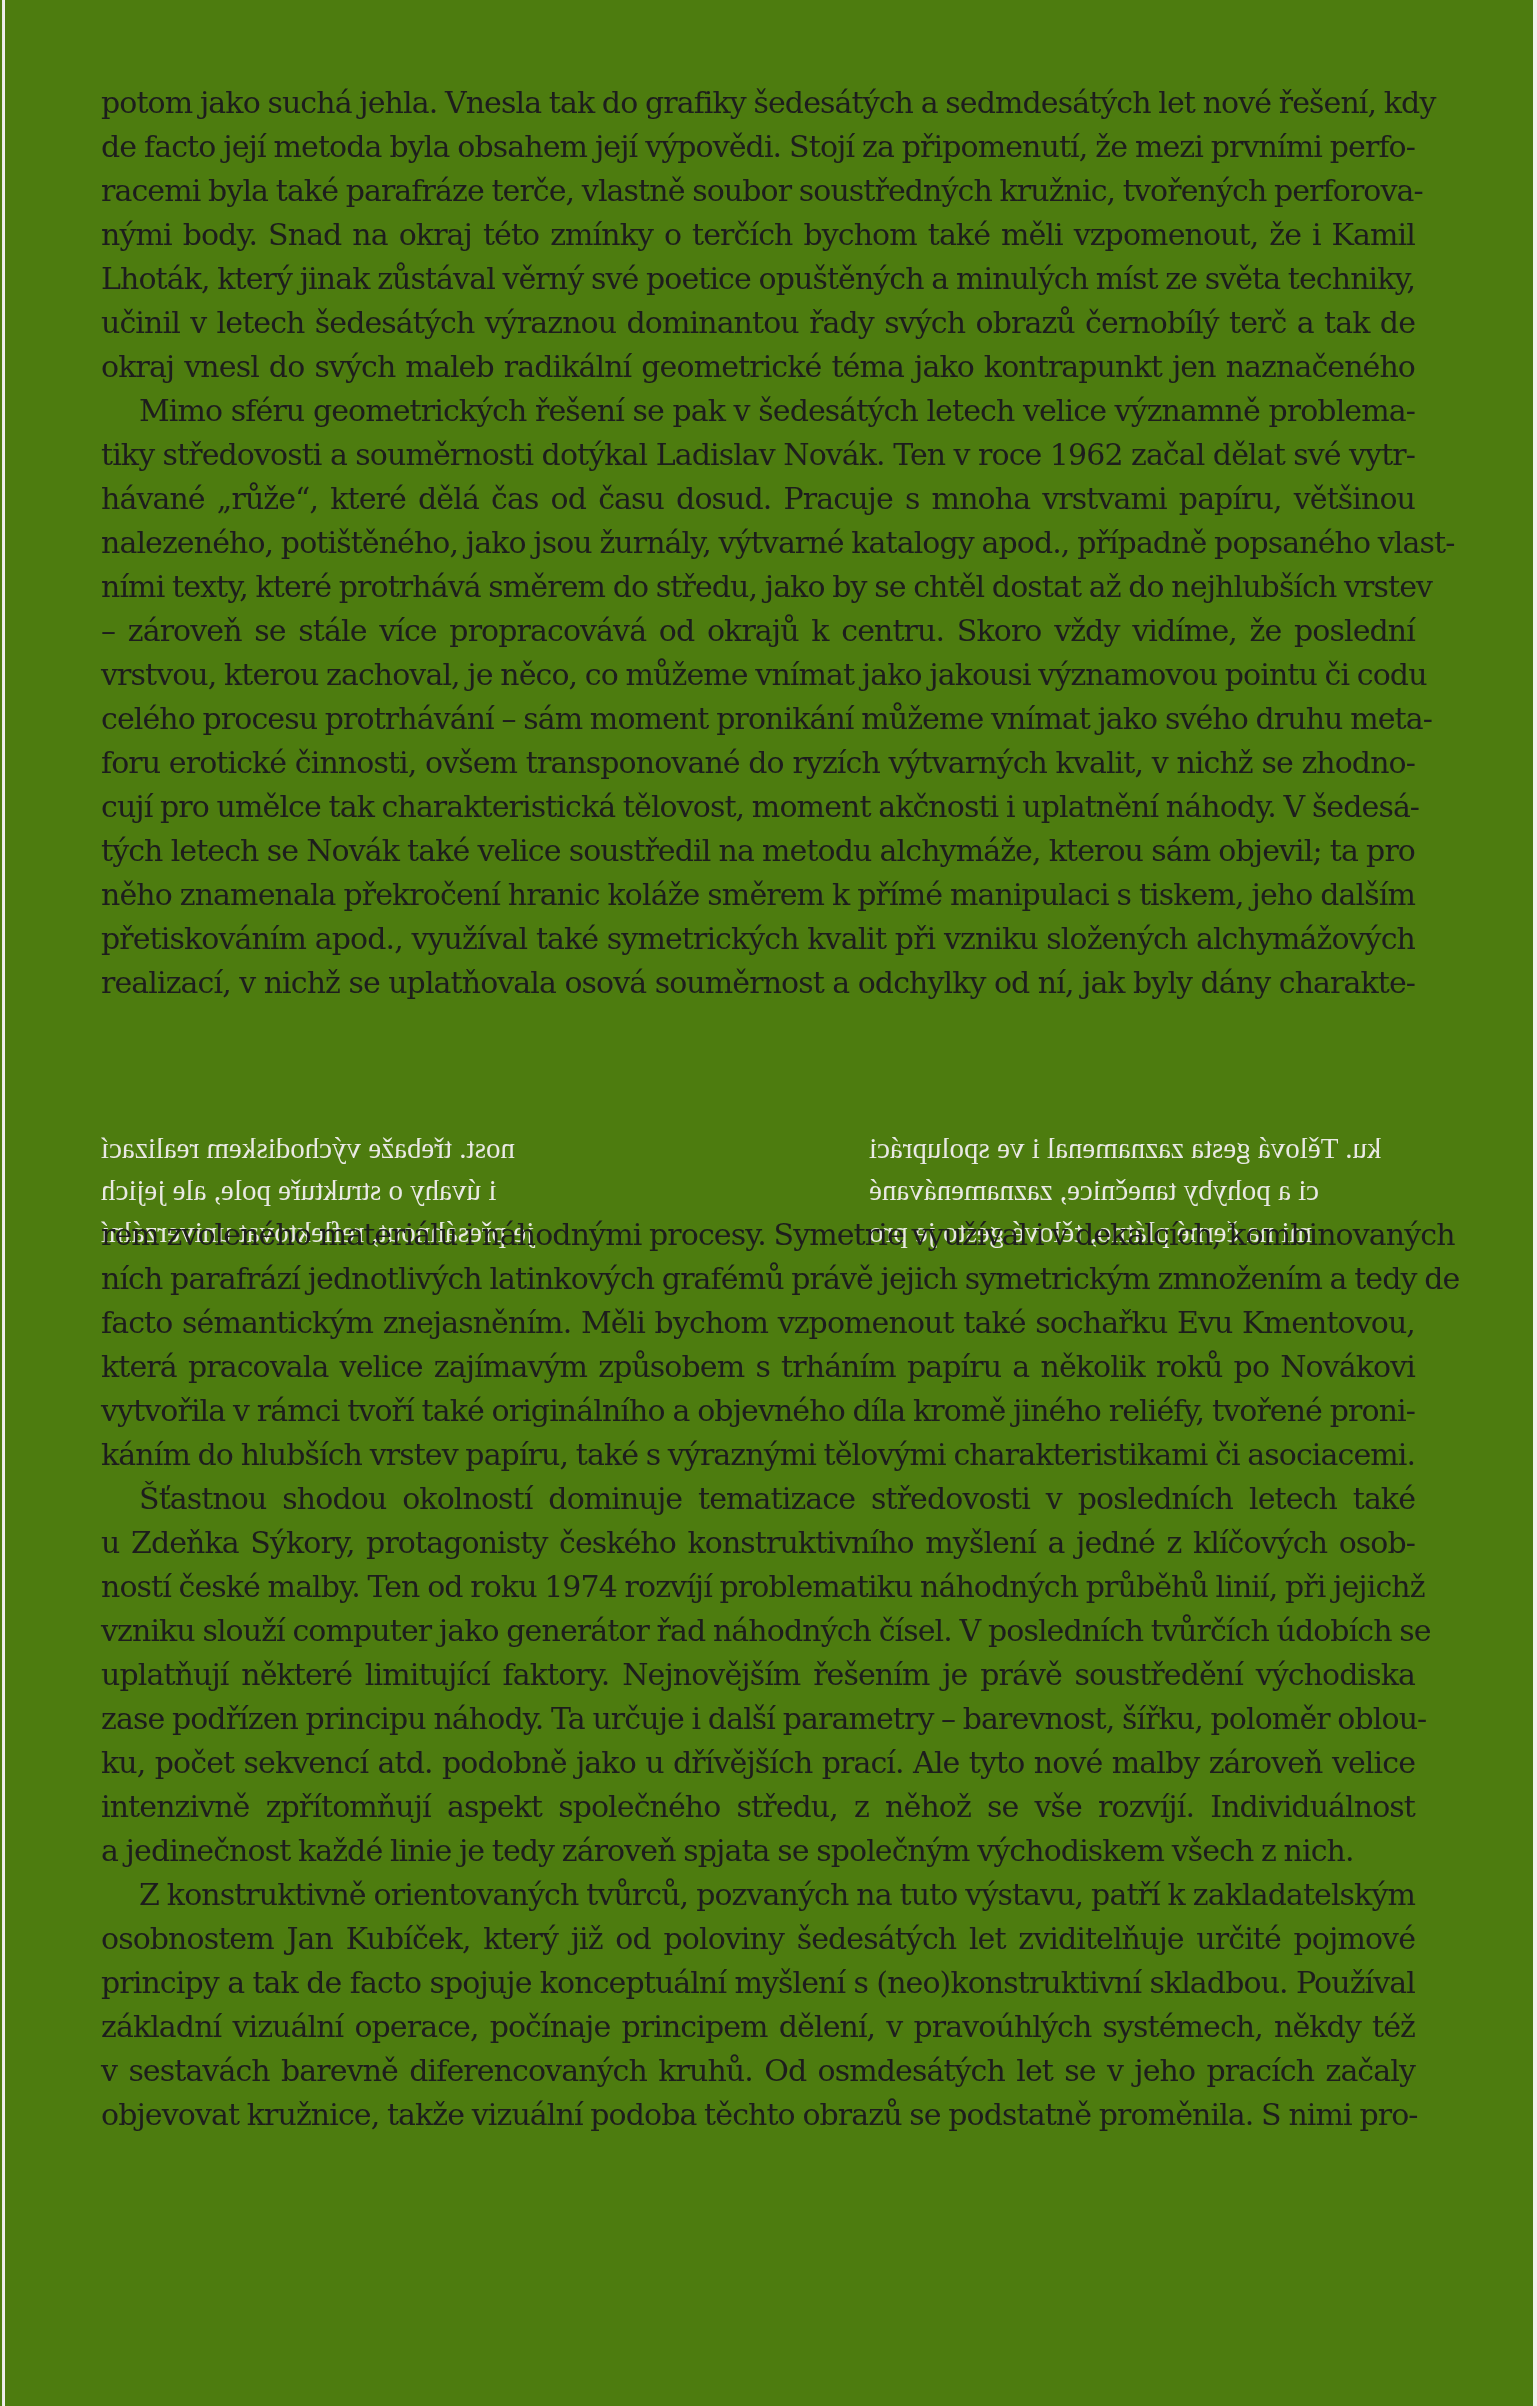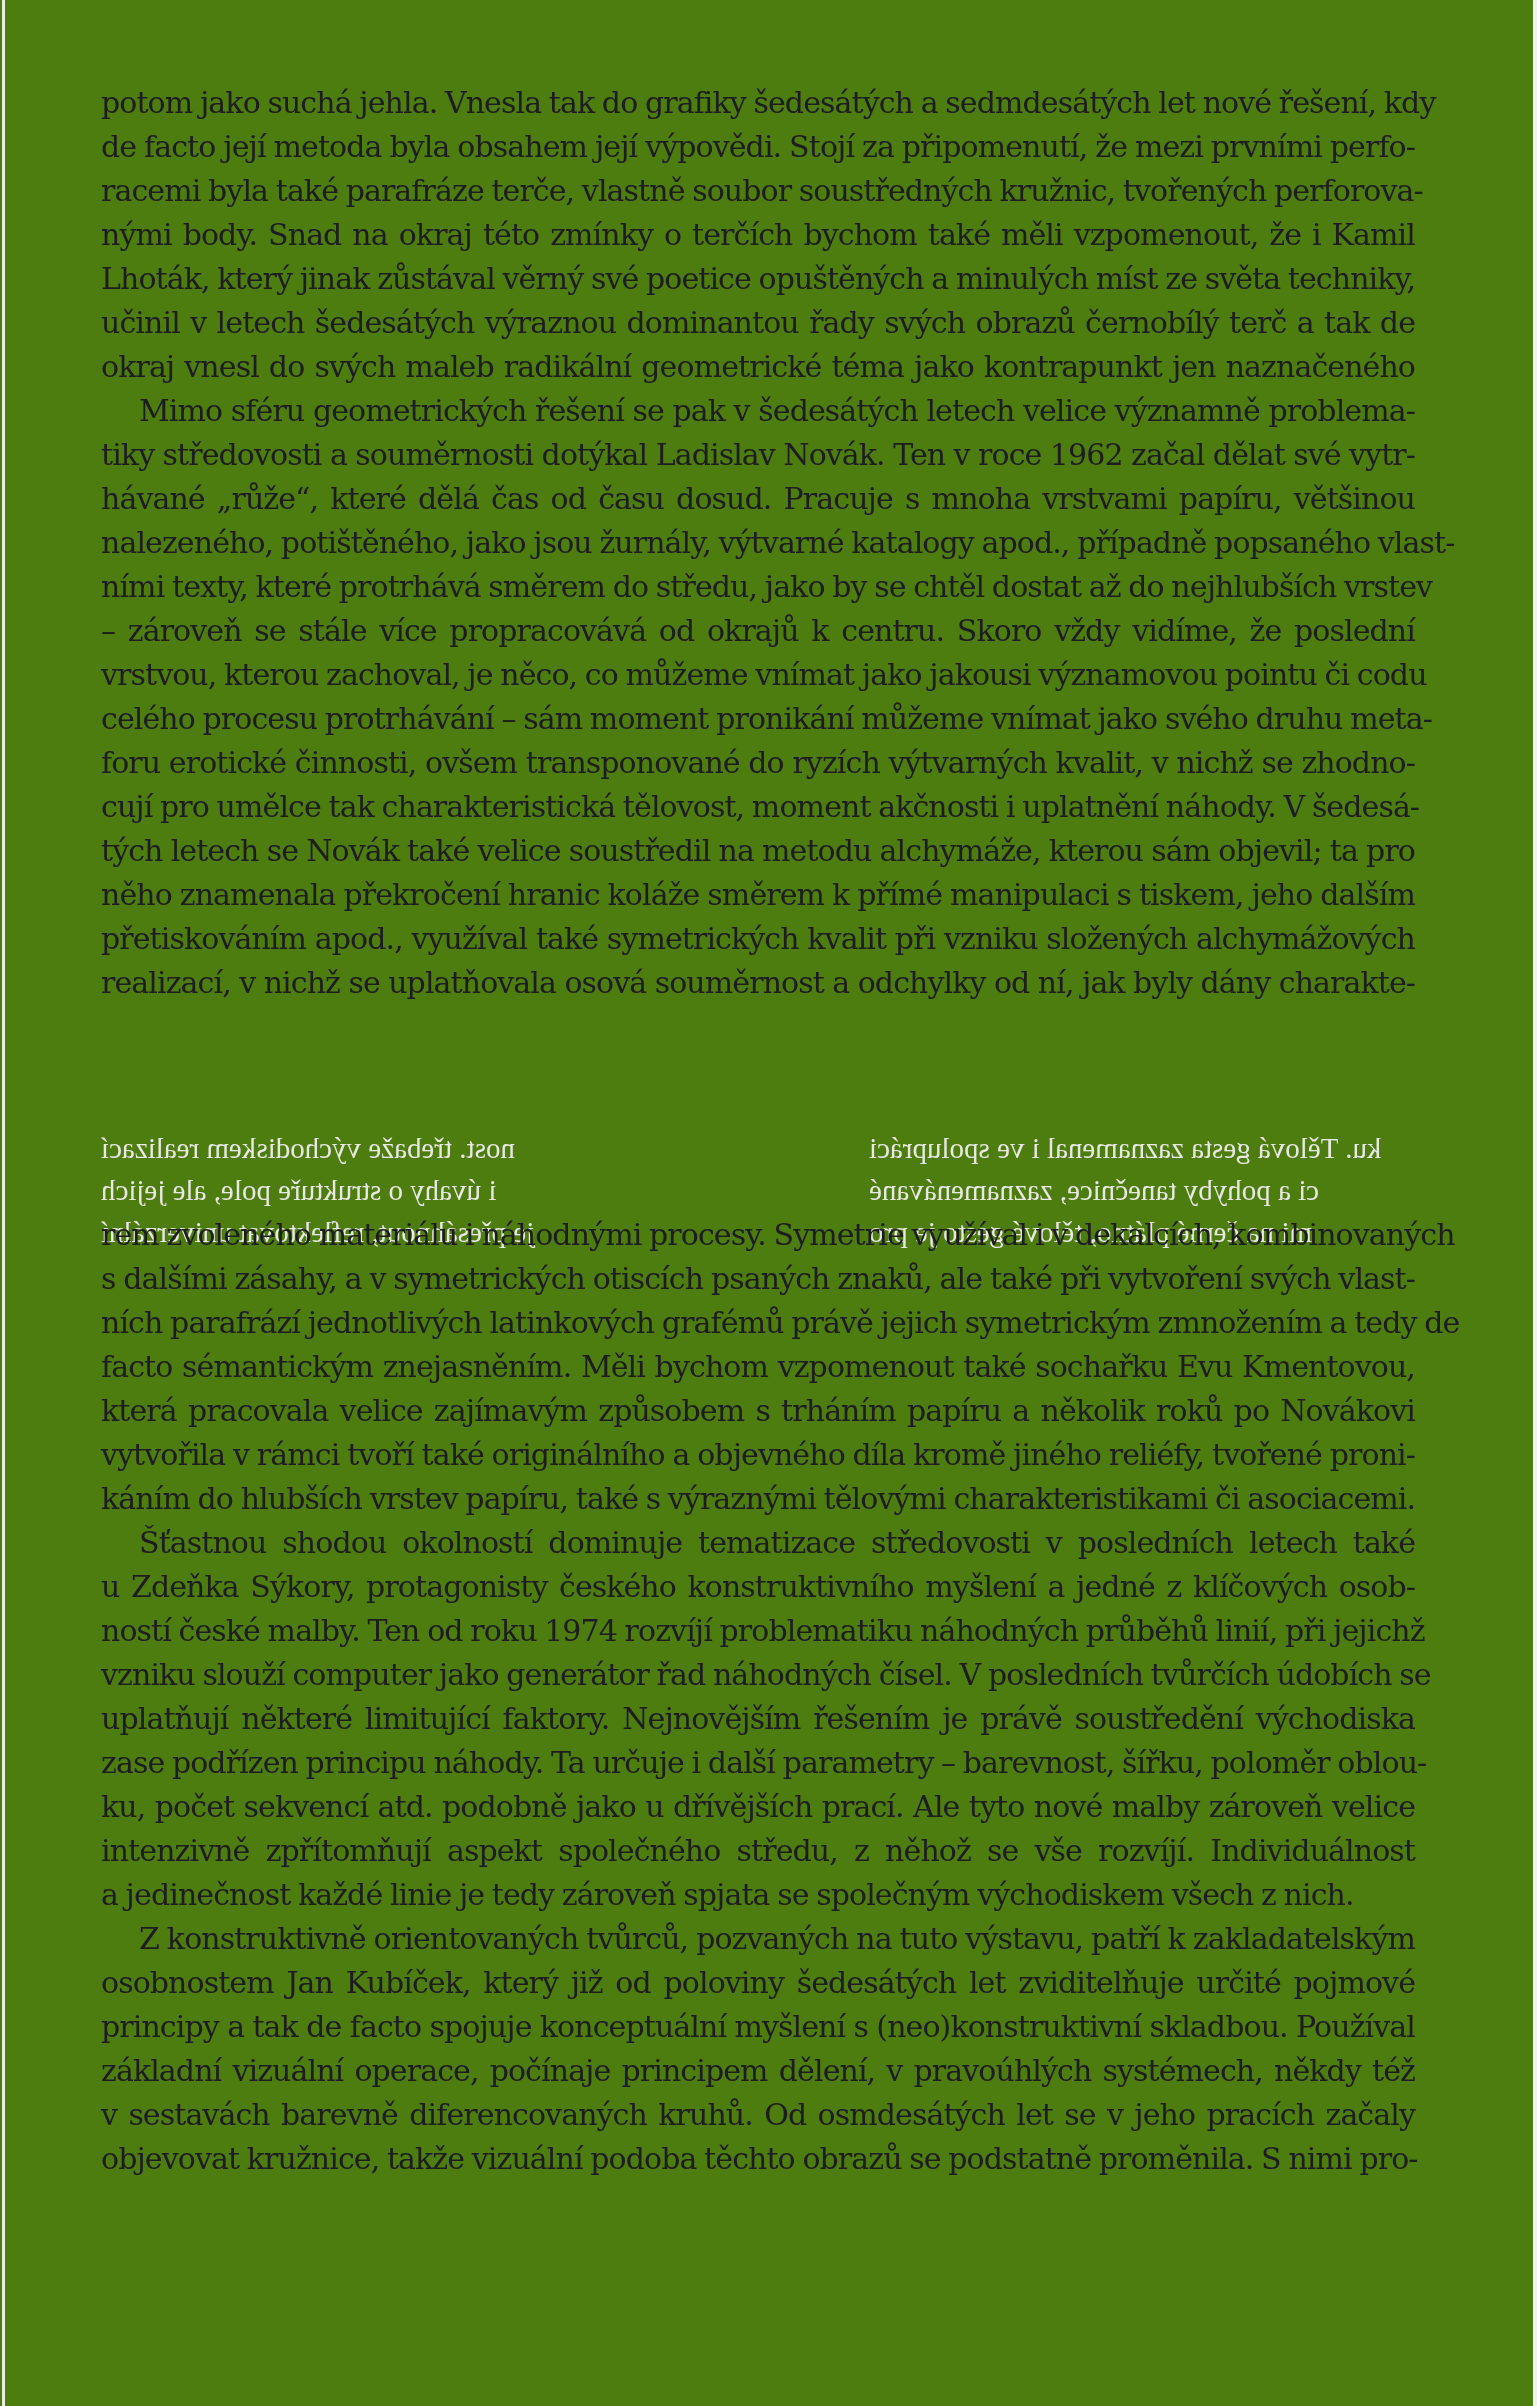--- a/index.html
+++ b/index.html
@@ -116,21 +116,20 @@
       <span class="line">tých letech se Novák také velice soustředil na metodu alchymáže, kterou sám objevil; ta pro</span>
       <span class="line">něho znamenala překročení hranic koláže směrem k přímé manipulaci s tiskem, jeho dalším</span>
       <span class="line">přetiskováním apod., využíval také symetrických kvalit při vzniku složených alchymážových</span>
       <span class="line">realizací, v nichž se uplatňovala osová souměrnost a odchylky od ní, jak byly dány charakte-</span>
     </div>
   </div>
 
   <div class="text-block block-2">
     <div class="para">
       <span class="line">rem zvoleného materiálu i náhodnými procesy. Symetrie využíval i v dekalcích, kombinovaných</span>
-      <span class="line">s dalšími zásahy, a v symetrických otiscích psaných znaků, ale také při vytvoření svých vlast-</span>
       <span class="line">ních parafrází jednotlivých latinkových grafémů právě jejich symetrickým zmnožením a tedy de</span>
       <span class="line">facto sémantickým znejasněním. Měli bychom vzpomenout také sochařku Evu Kmentovou,</span>
       <span class="line">která pracovala velice zajímavým způsobem s trháním papíru a několik roků po Novákovi</span>
       <span class="line">vytvořila v rámci tvoří také originálního a objevného díla kromě jiného reliéfy, tvořené proni-</span>
       <span class="line last">káním do hlubších vrstev papíru, také s výraznými tělovými charakteristikami či asociacemi.</span>
     </div>
     <div class="para">
       <span class="line indent">Šťastnou shodou okolností dominuje tematizace středovosti v posledních letech také</span>
       <span class="line">u Zdeňka Sýkory, protagonisty českého konstruktivního myšlení a jedné z klíčových osob-</span>
       <span class="line">ností české malby. Ten od roku 1974 rozvíjí problematiku náhodných průběhů linií, při jejichž</span>

